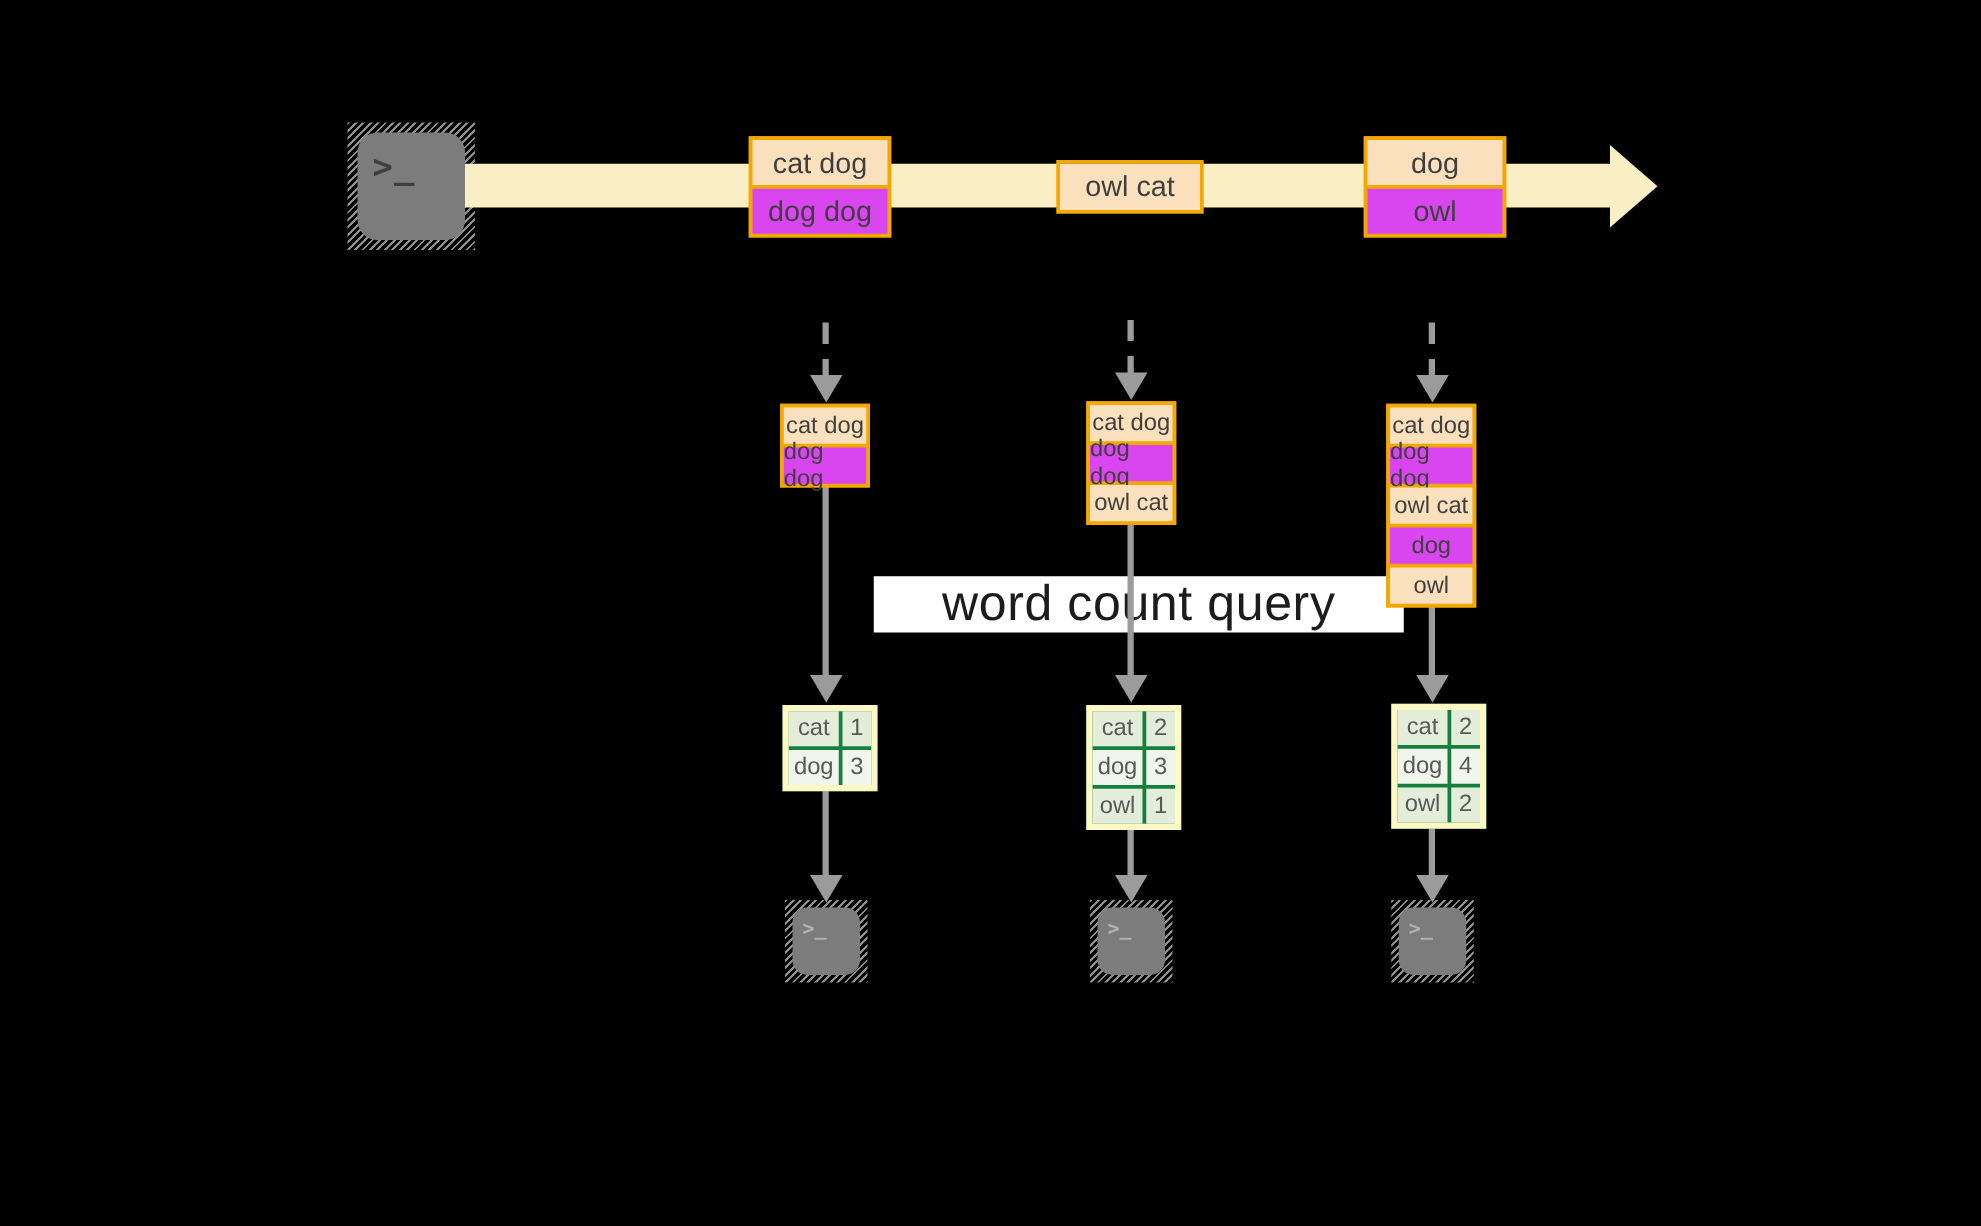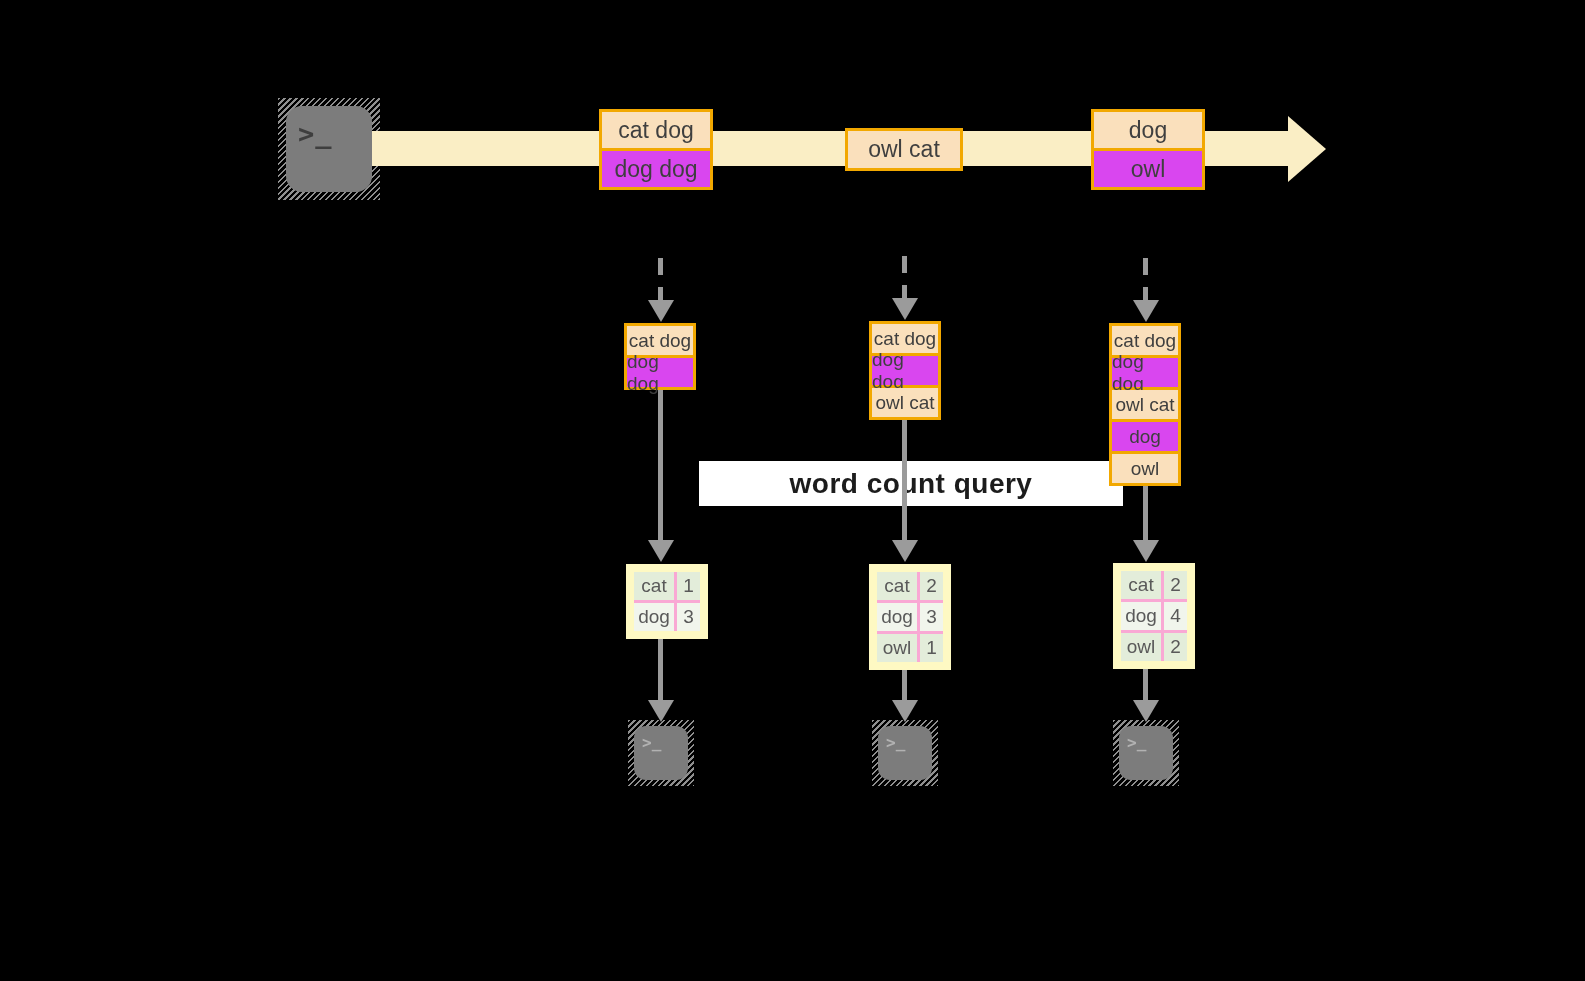--- a/index.html
+++ b/index.html
@@ -39,23 +39,23 @@
   #batch-3{left:1109px;top:323px;}
   
   .vline{position:absolute;width:5px;background:#9b9b9b;z-index:6;}
   .vdash{position:absolute;width:5px;z-index:6;
     background:repeating-linear-gradient(#9b9b9b 0 17px,rgba(0,0,0,0) 17px 29px);}
   .ahead{position:absolute;width:0;height:0;z-index:6;
     border-left:13px solid transparent;border-right:13px solid transparent;border-top:22px solid #9b9b9b;}
   
   .banner{position:absolute;left:699px;top:461px;width:424px;height:45px;background:#ffffff;z-index:4;
     display:flex;align-items:center;justify-content:center;}
-  .banner span{font-size:28px;font-weight:700;color:#1c1c1c;letter-spacing:0.5px;}
+  .banner span{font-size:40px;font-weight:400;color:#1c1c1c;letter-spacing:0.5px;}
   
-  .gtable{position:absolute;border:8px solid #fef9c3;background:#f9a8d4;display:grid;
+  .gtable{position:absolute;border:5px solid #fef9c3;background:#15803d;display:grid;
     grid-template-columns:40px 23px;grid-auto-rows:28px;gap:3px;z-index:7;text-align:right;}
   .gtable .gcell{display:flex;align-items:center;justify-content:center;color:#595959;font-size:19px;}
   .gfill-a{background:#e3edda;}
   .gfill-b{background:#f1f5ec;}
   #result-1{left:626px;top:564px;}
   #result-2{left:869px;top:564px;}
   #result-3{left:1113px;top:563px;}
 </style>
 </head>
 <body>

